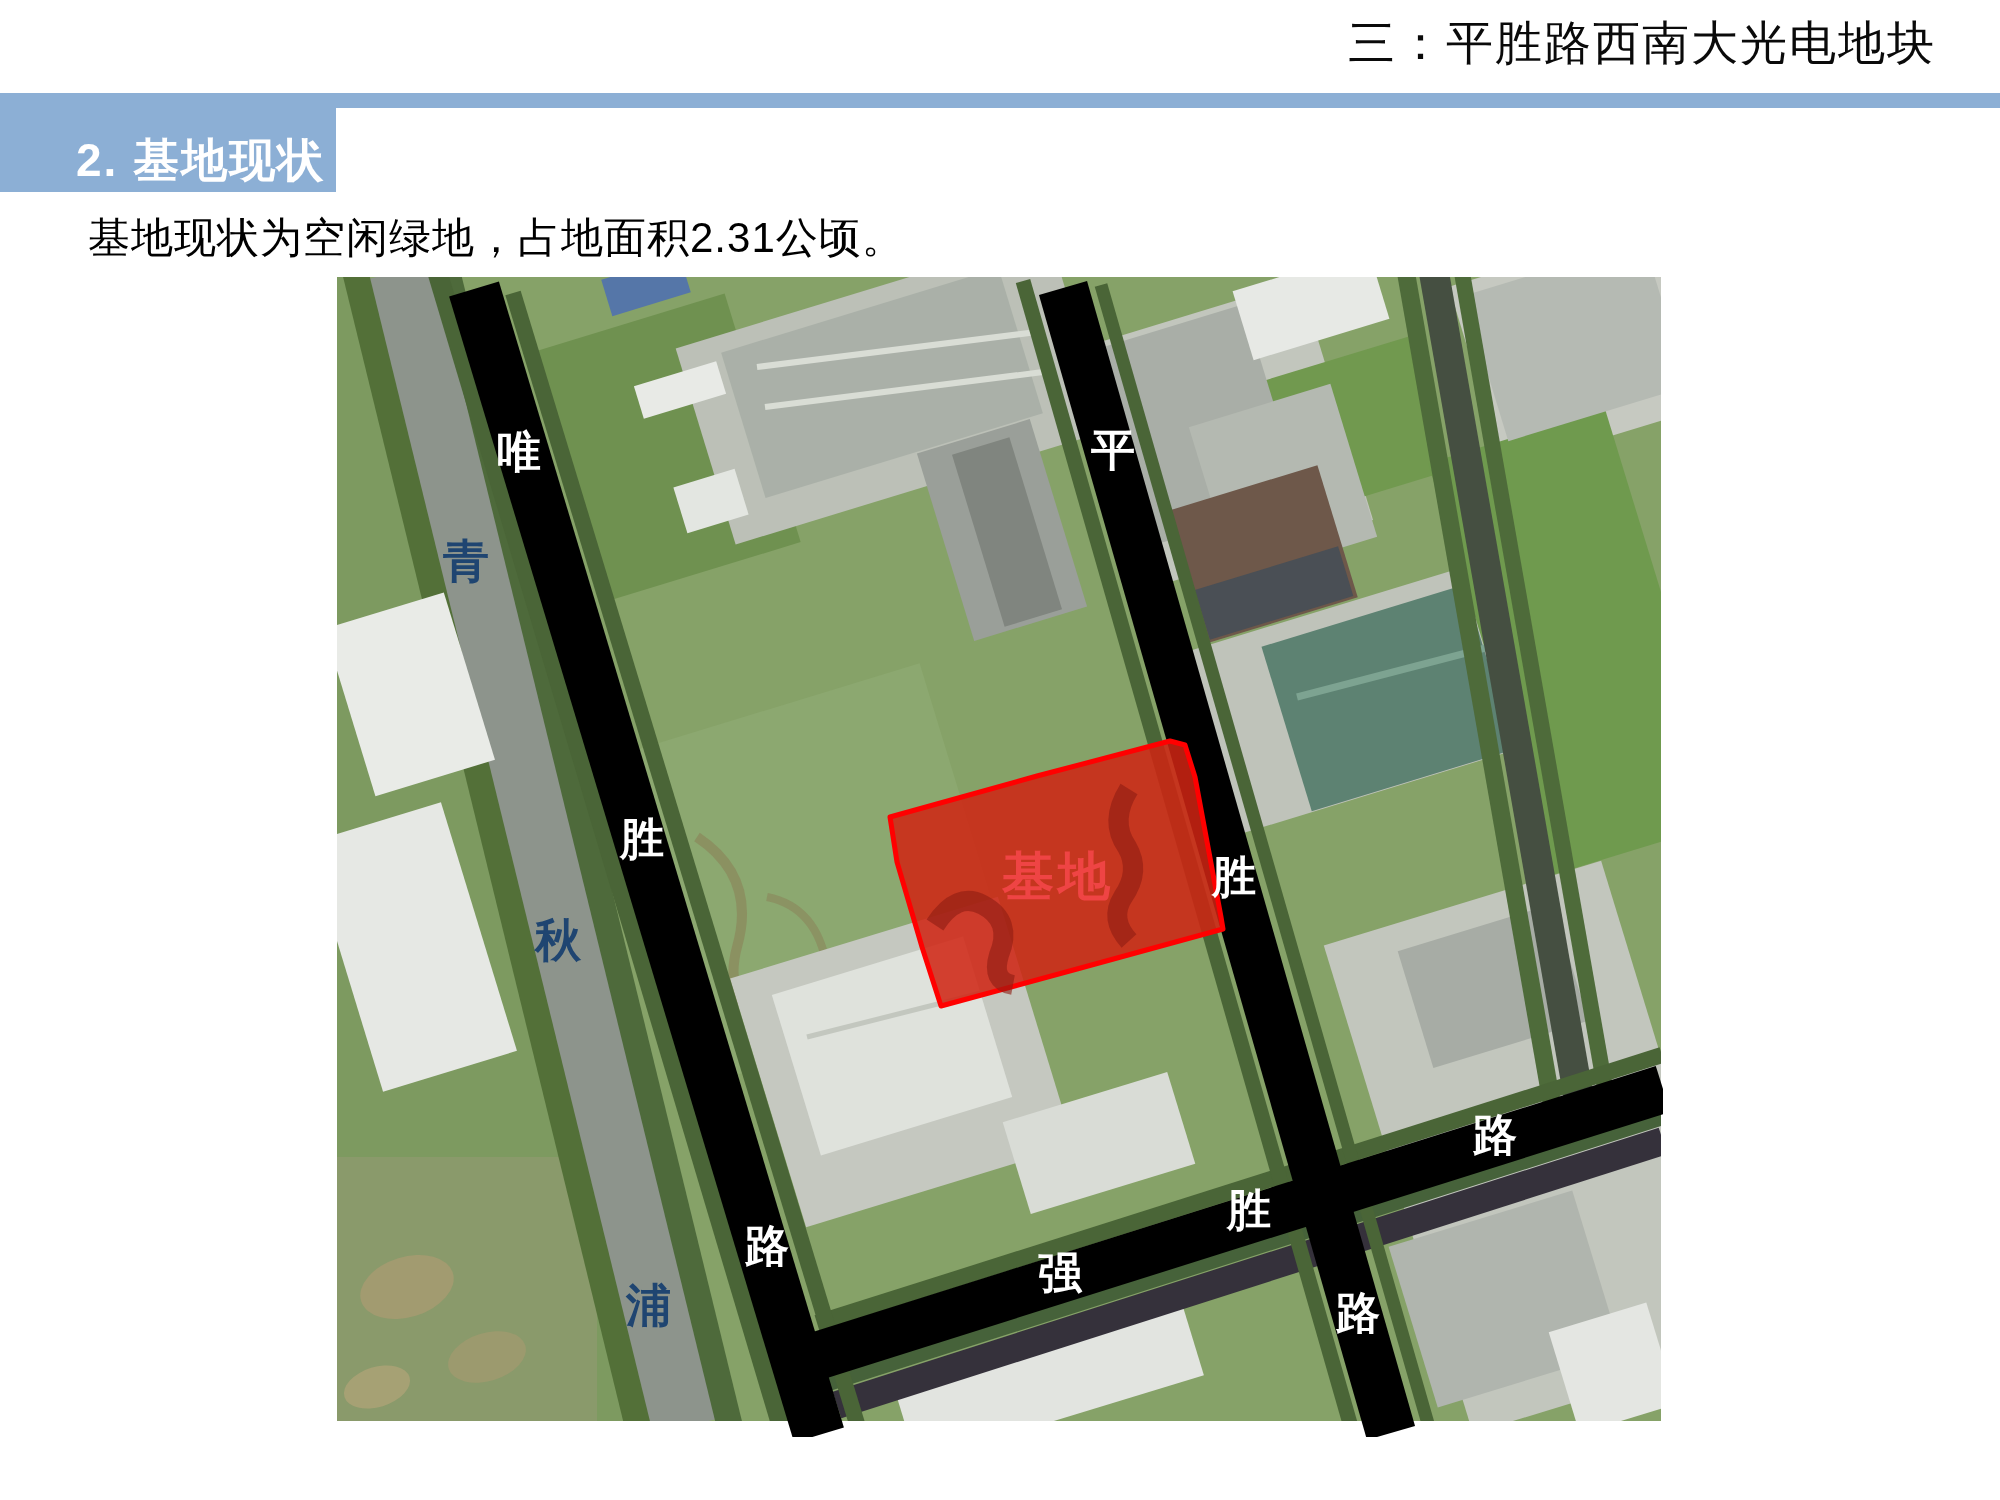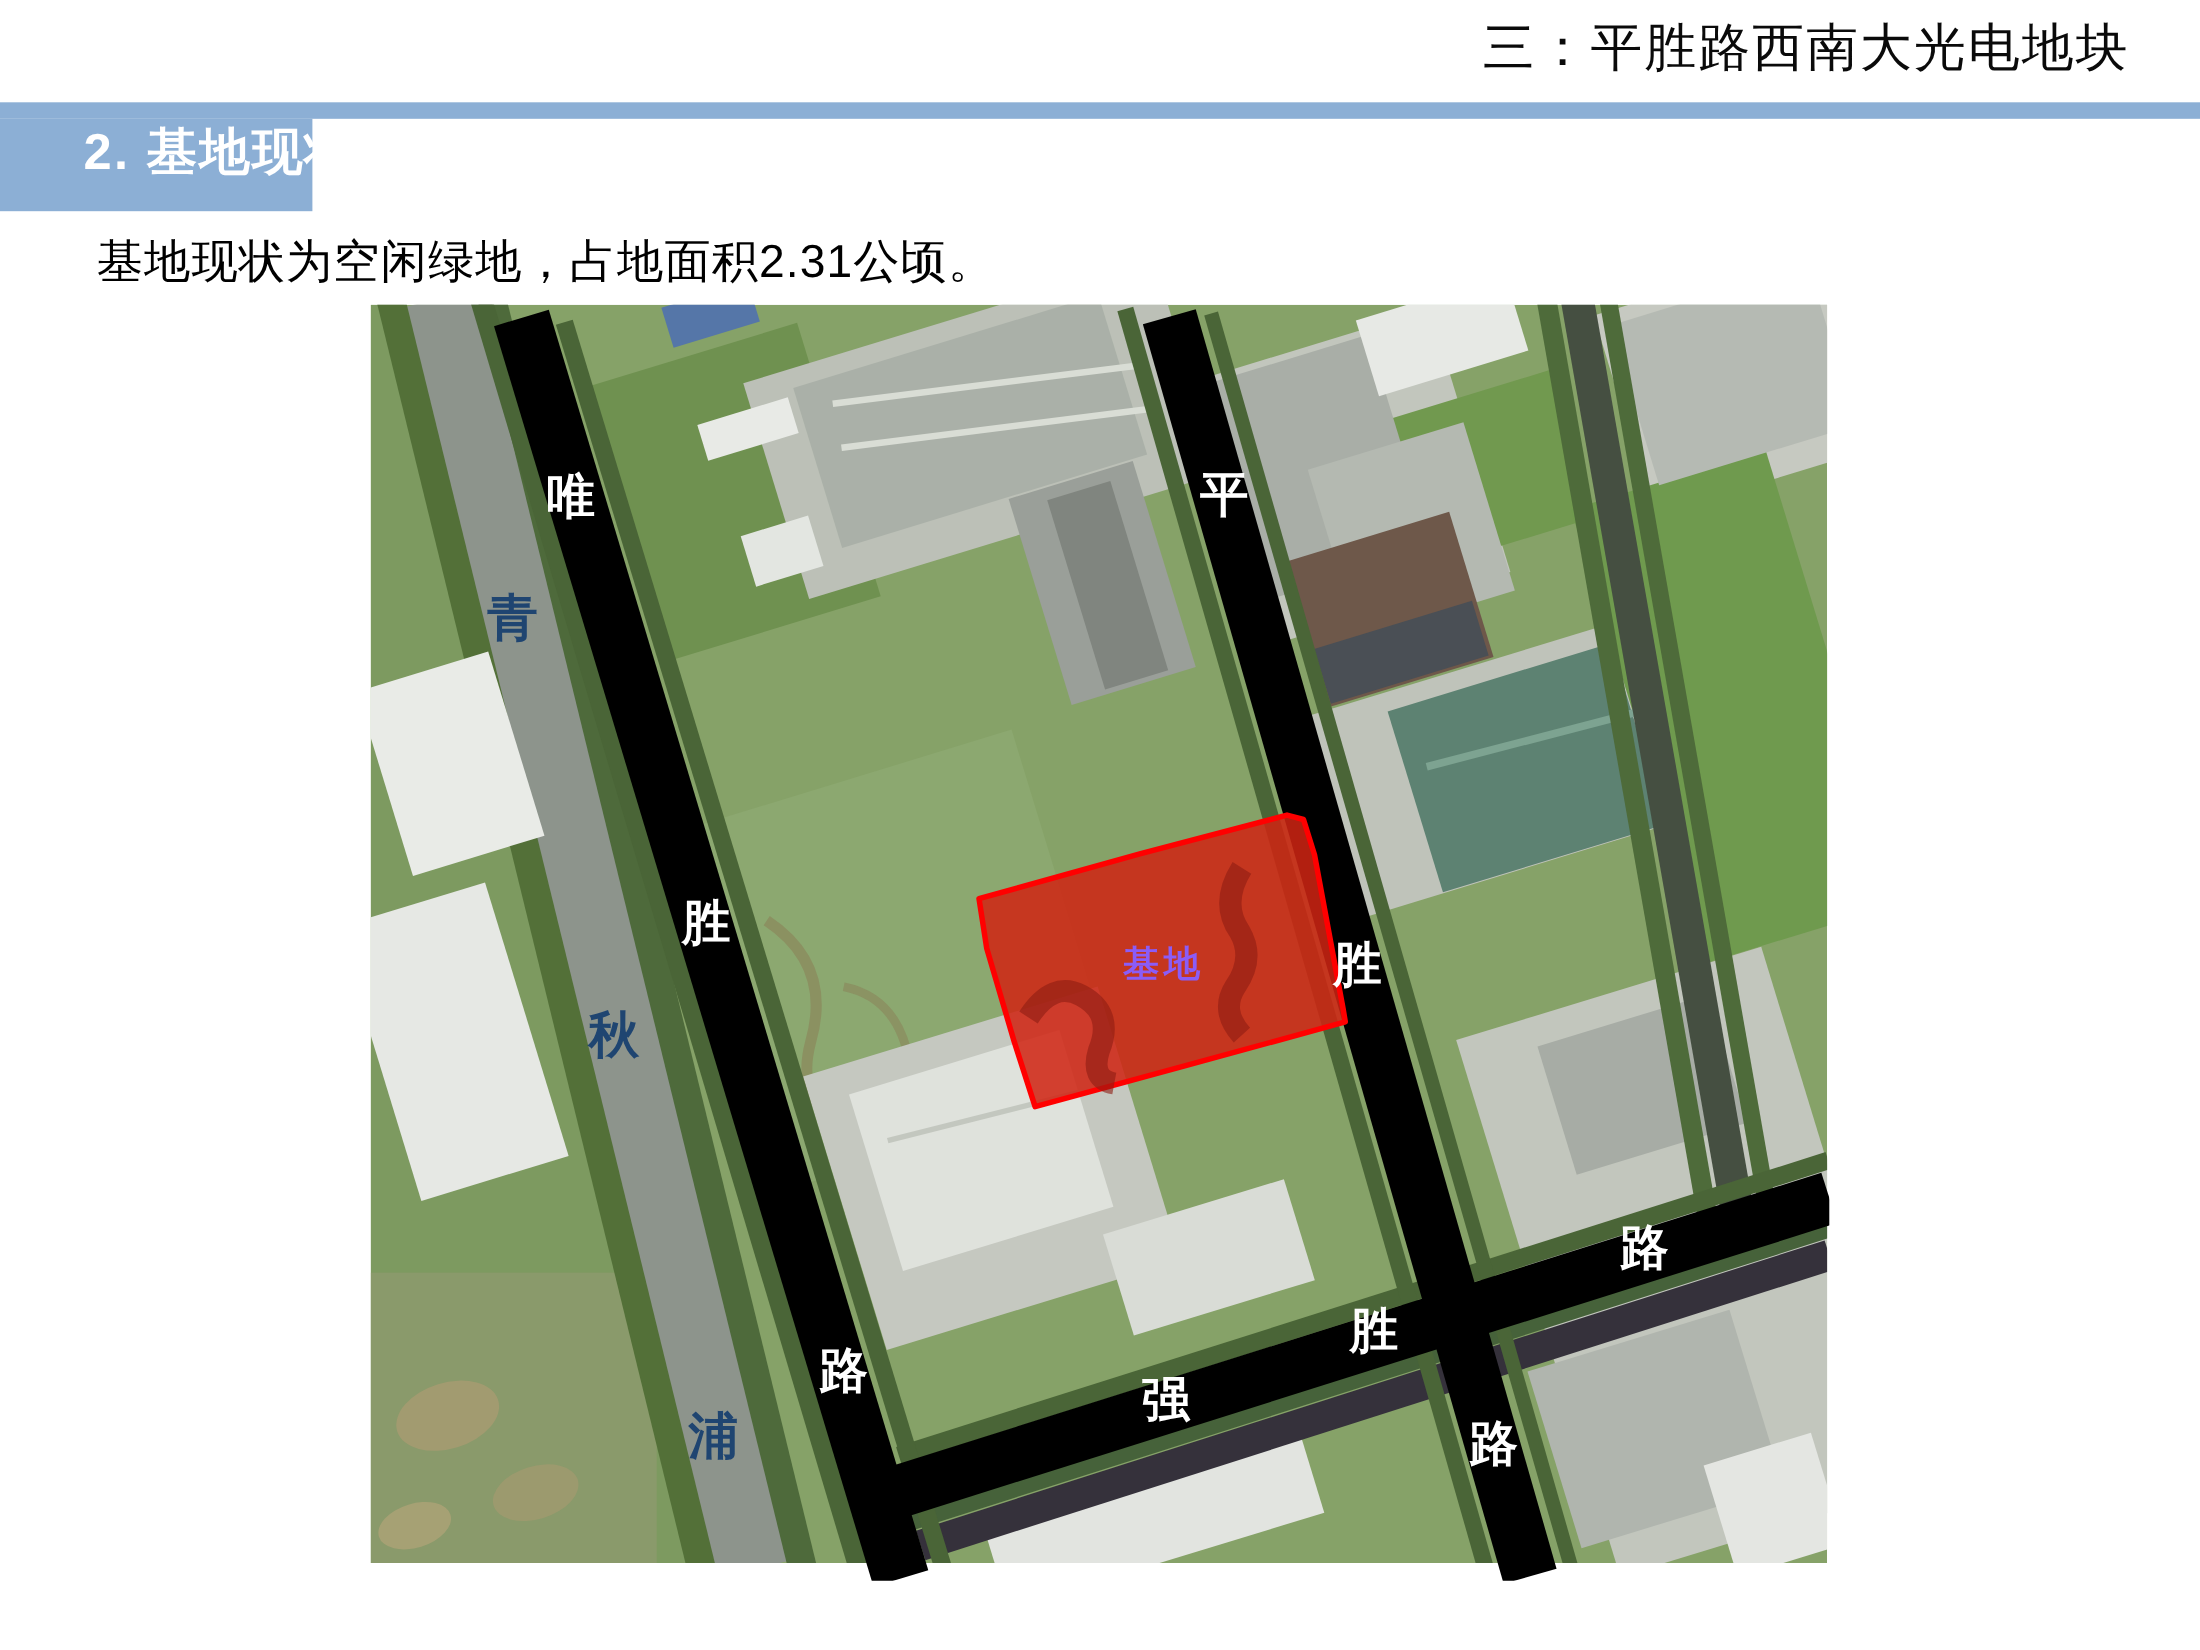--- a/index.html
+++ b/index.html
@@ -11,42 +11,42 @@
   .page-header{
     position:absolute;top:12px;right:64px;
     font-size:47px;font-weight:500;color:#0a0a0a;letter-spacing:2px;
     white-space:nowrap;
   }
   .banner-strip{
     position:absolute;left:0;top:93px;width:2000px;height:15px;
     background:#8cafd5;
   }
   .title-box{
-    position:absolute;left:0;top:108px;width:284px;height:84px;
-    background:#8cafd5;display:flex;align-items:flex-start;
+    position:absolute;left:0;top:108px;width:336px;height:84px;
+    background:#8cafd5;display:flex;align-items:flex-end;
   }
   .title-box span{
     padding-left:76px;font-size:46px;font-weight:bold;color:#ffffff;
     letter-spacing:2px;white-space:nowrap;
   }
   .body-text{
     position:absolute;left:88px;top:210px;
     font-size:42px;color:#000000;letter-spacing:1px;white-space:nowrap;text-align:right;
   }
   .map-wrap{
     position:absolute;left:337px;top:277px;width:1326px;height:1160px;
   }
   .map-wrap svg{position:absolute;left:0;top:0;}
   .map-label{
     position:absolute;transform:translate(-50%,-50%);
     font-weight:bold;white-space:nowrap;z-index:5;
   }
   .road-char{font-size:44px;color:#ffffff;}
   .river-char{font-size:46px;color:#1f4571;}
-  .site-label{font-size:33px;color:#8b5cf6;letter-spacing:4px;}
+  .site-label{font-size:52px;color:#ef4444;letter-spacing:4px;}
 </style>
 </head>
 <body>
 
 <div class="page-header">三：平胜路西南大光电地块</div>
 
 <div class="banner-strip"></div>
 
 <div class="title-box">
   <span>2. 基地现状</span>

